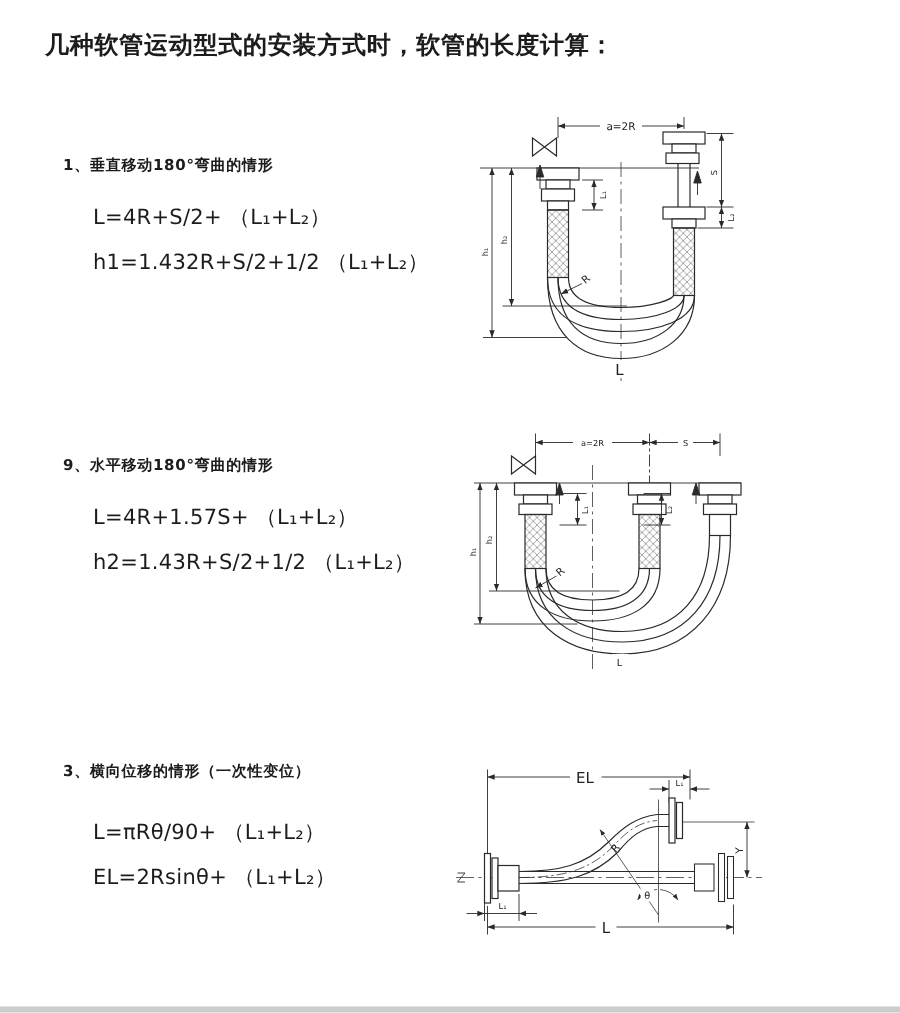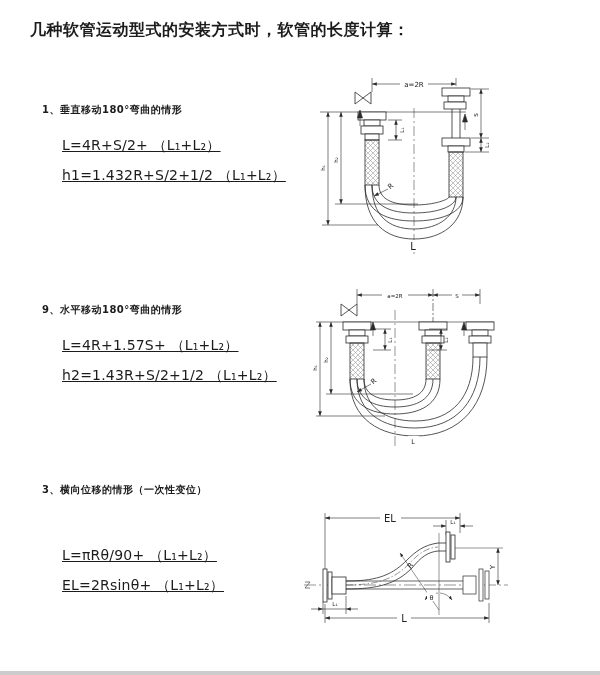--- a/index.html
+++ b/index.html
@@ -5,21 +5,21 @@
   html,body{margin:0;padding:0;}
   body{
     width:600px;height:675px;position:relative;background:#ffffff;
     font-family:"DejaVu Sans","Liberation Sans",sans-serif;color:#1c1c1c;
     overflow:hidden;
   }
   .title{position:absolute;left:30px;top:20px;font-size:16px;font-weight:bold;letter-spacing:.5px;}
   .section{position:absolute;left:42px;}
   .sec-heading{font-size:10px;font-weight:bold;letter-spacing:.5px;white-space:nowrap;}
   .formulas{position:absolute;left:62px;}
-  .formula{font-size:14px;line-height:30px;white-space:nowrap;letter-spacing:.2px;text-decoration:underline;}
+  .formula{font-size:14px;line-height:30px;white-space:nowrap;letter-spacing:.2px;}
   svg{position:absolute;}
   svg text{font-family:"DejaVu Sans","Liberation Sans",sans-serif;fill:#222;}
   .dimtxt{font-size:7px;}
   .dimtxt-s{font-size:5.5px;}
   .biglbl{font-size:10px;}
   .page-edge{position:absolute;left:0;bottom:0;width:600px;height:4px;background:#cccccc;}
 </style>
 </head>
 <body>
 
@@ -34,21 +34,21 @@
 </div>
 
 <div class="section" style="top:303px">
   <div class="sec-heading">9、水平移动180°弯曲的情形</div>
 </div>
 <div class="formulas" style="top:330px">
   <div class="formula">L=4R+1.57S+ （L₁+L₂）</div>
   <div class="formula">h2=1.43R+S/2+1/2 （L₁+L₂）</div>
 </div>
 
-<div class="section" style="top:483px">
+<div class="section" style="top:507px">
   <div class="sec-heading">3、横向位移的情形（一次性变位）</div>
 </div>
 <div class="formulas" style="top:540px">
   <div class="formula">L=πRθ/90+ （L₁+L₂）</div>
   <div class="formula">EL=2Rsinθ+ （L₁+L₂）</div>
 </div>
 
 <svg style="left:308px;top:68px" width="285" height="200" viewBox="0 0 285 200">
   <defs>
     <marker id="arr" viewBox="0 0 10 10" refX="10" refY="5" markerWidth="8" markerHeight="8" orient="auto-start-reverse">

